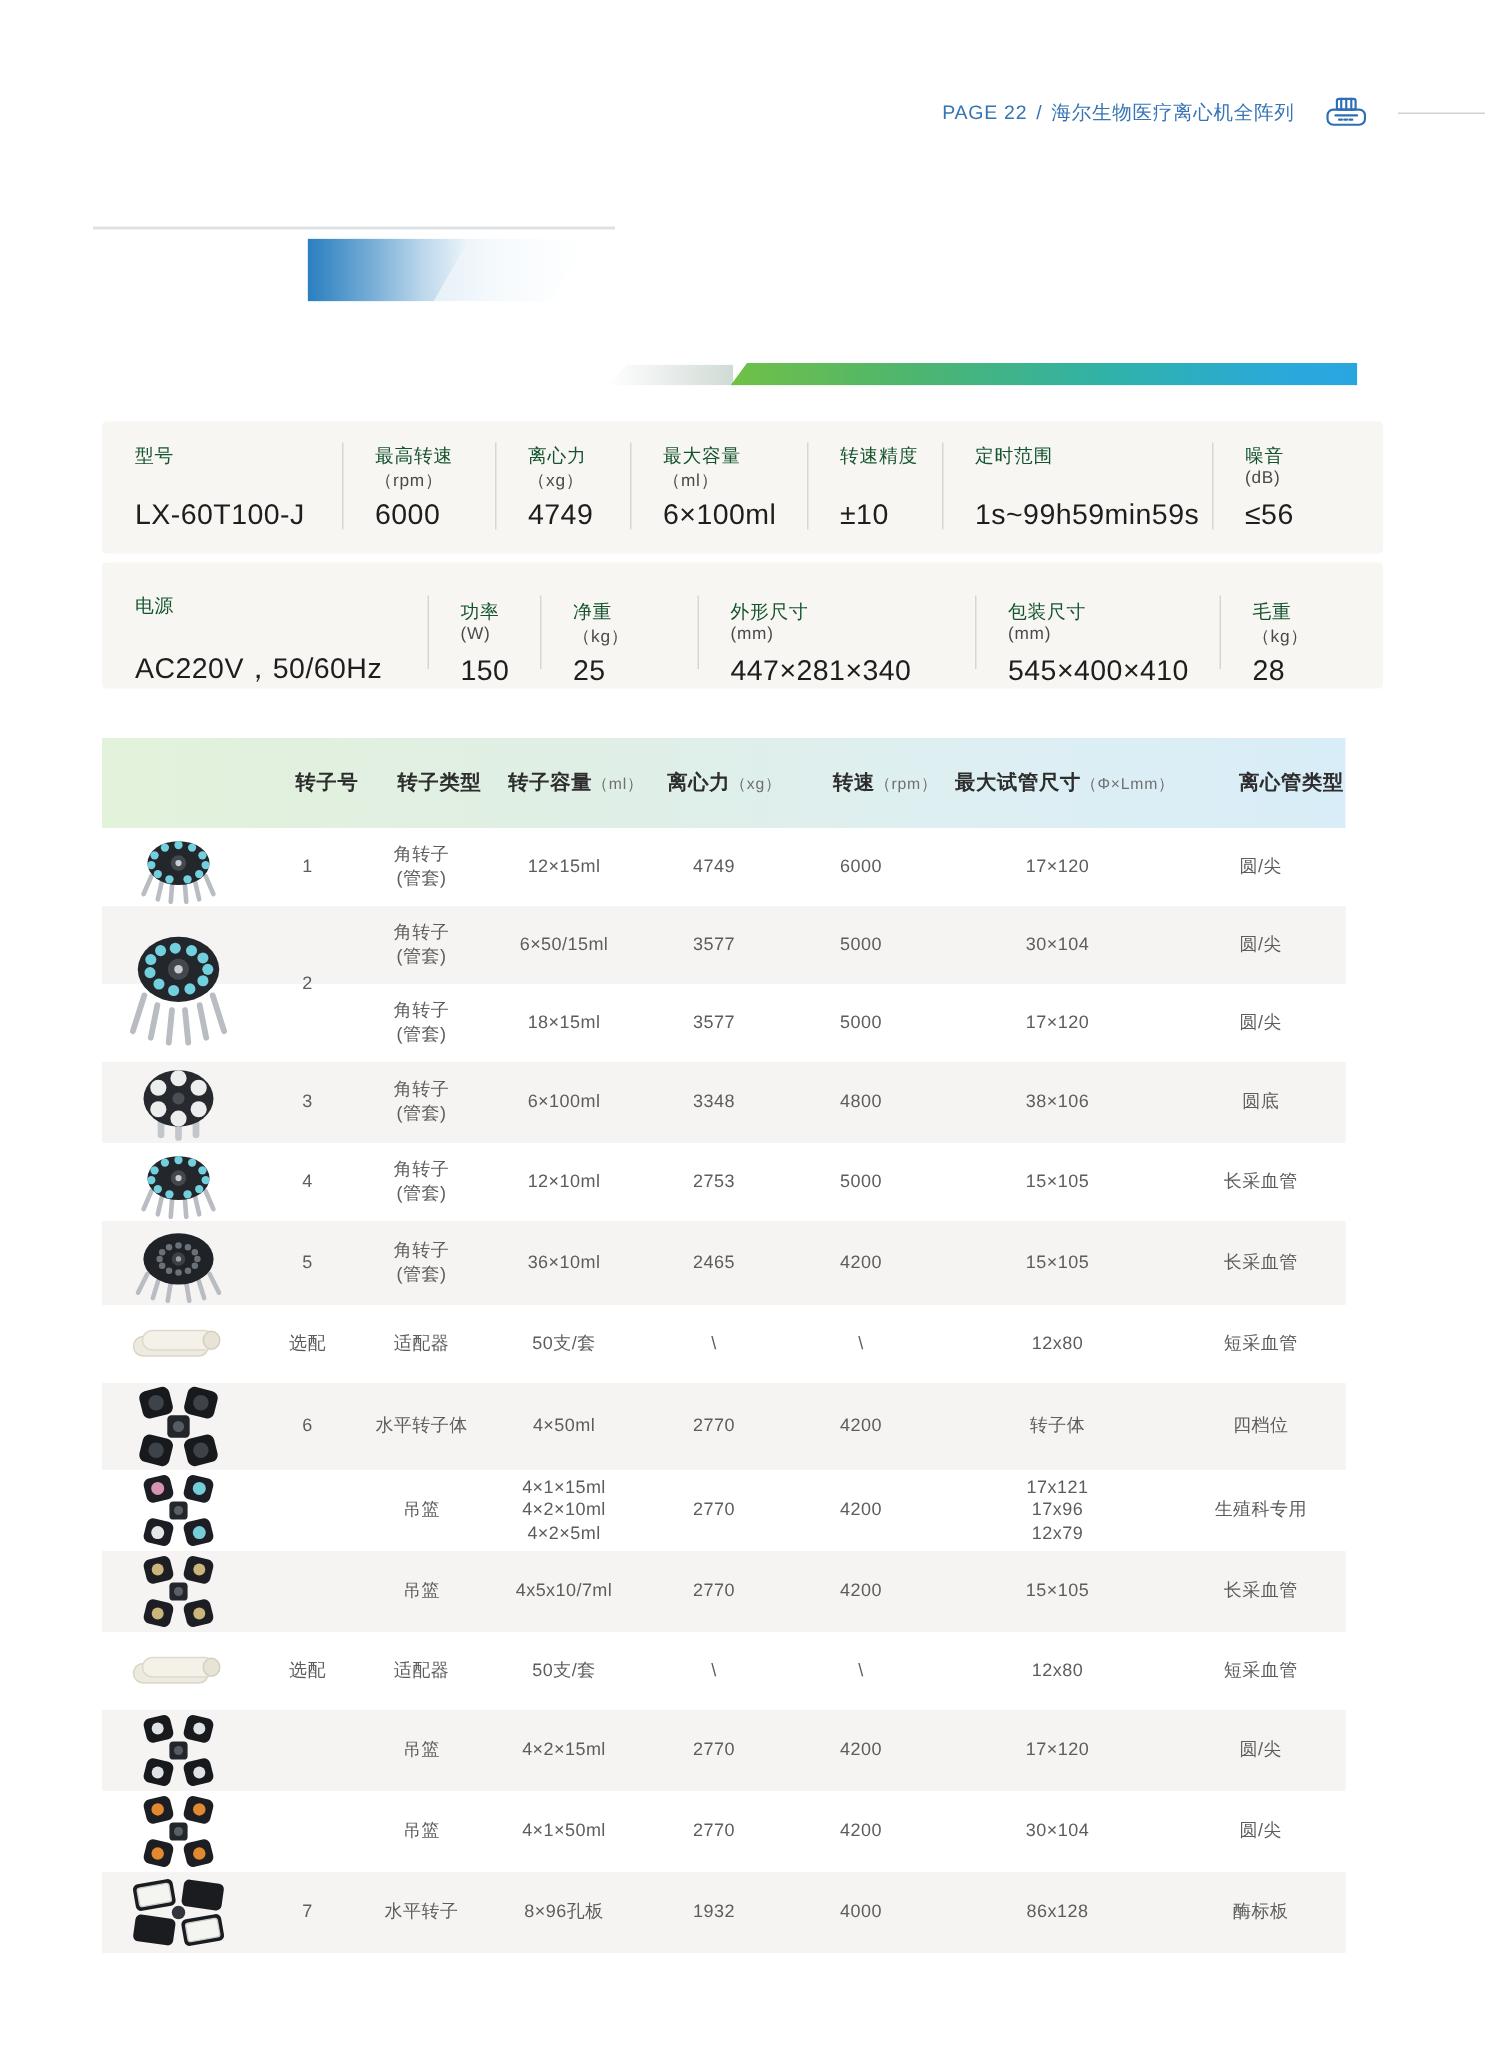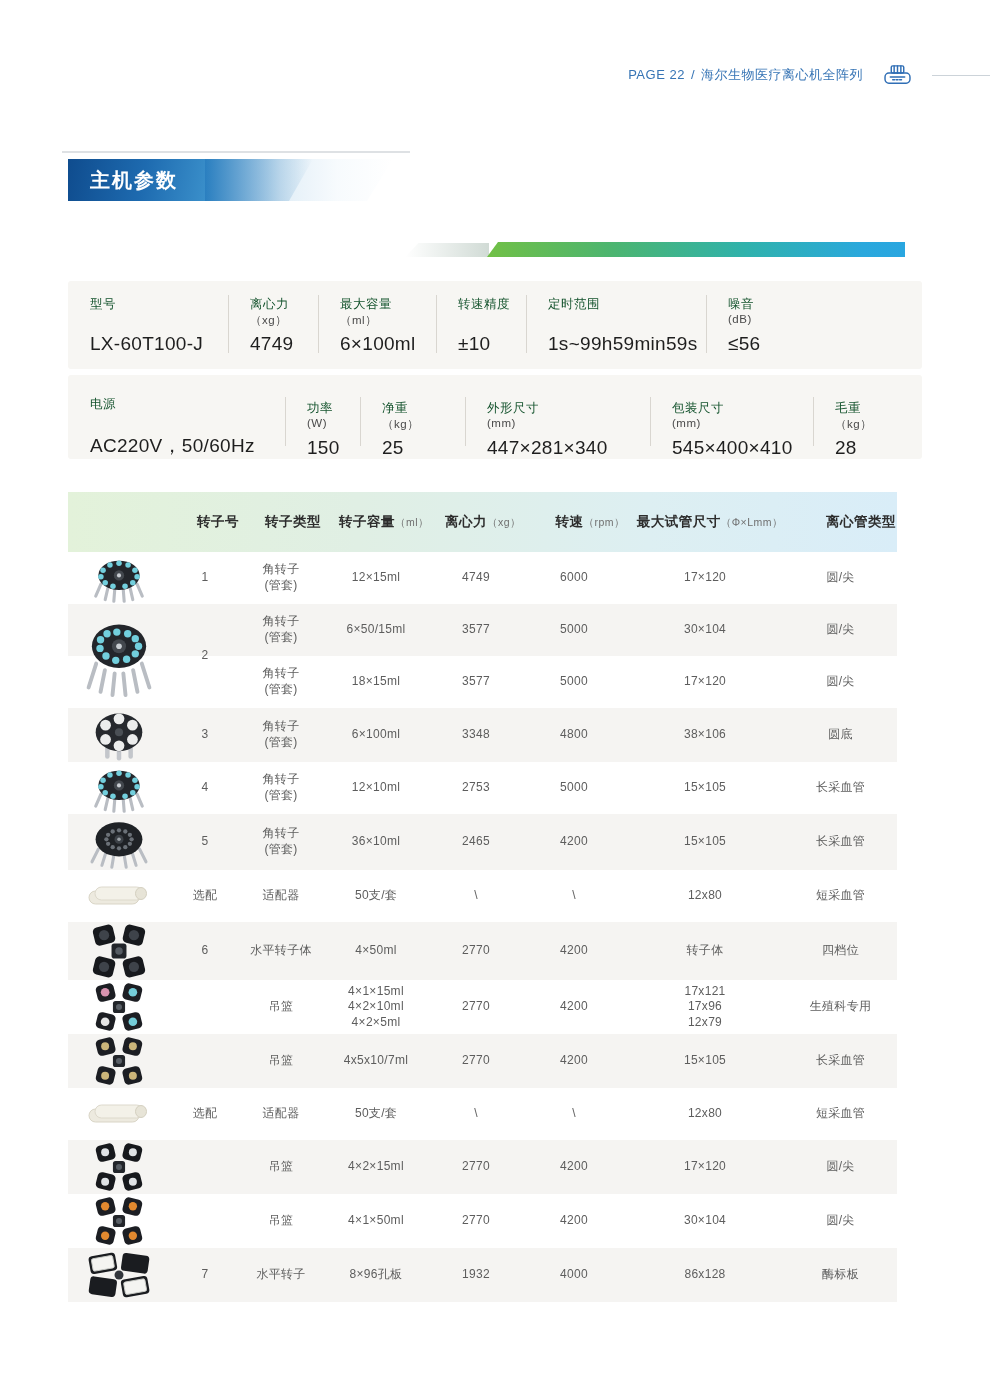--- a/index.html
+++ b/index.html
@@ -83,33 +83,35 @@
           <path d="M10 17.5h10" stroke-dasharray="2 1.6"></path>
         </svg>
       </span>
     <div class="hline"></div>
   </div>
 
   <div class="banner-topline"></div>
   <div class="banner">
     <div class="banner-tail2"></div>
     <div class="banner-tail1"></div>
-    <div class="banner-main">
-      <span class="banner-text">主机参数</span>
-    </div>
   </div>
 
   <div class="stripe-wedge"></div>
   <div class="stripe-main"></div>
 
   <div class="spec-panel" style="top:281px;height:88px;">
     <div class="spec-cell" style="width:160px">
       <div class="spec-label">型号</div>
       <div class="spec-unit"></div>
       <div class="spec-value">LX-60T100-J</div>
+    </div>
+    <div class="spec-cell divided" style="width:102px">
+      <div class="spec-label">最高转速</div>
+      <div class="spec-unit">（rpm）</div>
+      <div class="spec-value">6000</div>
     </div>
     <div class="spec-cell divided" style="width:90px">
       <div class="spec-label">离心力</div>
       <div class="spec-unit">（xg）</div>
       <div class="spec-value">4749</div>
     </div>
     <div class="spec-cell divided" style="width:118px">
       <div class="spec-label">最大容量</div>
       <div class="spec-unit">（ml）</div>
       <div class="spec-value">6×100ml</div>

